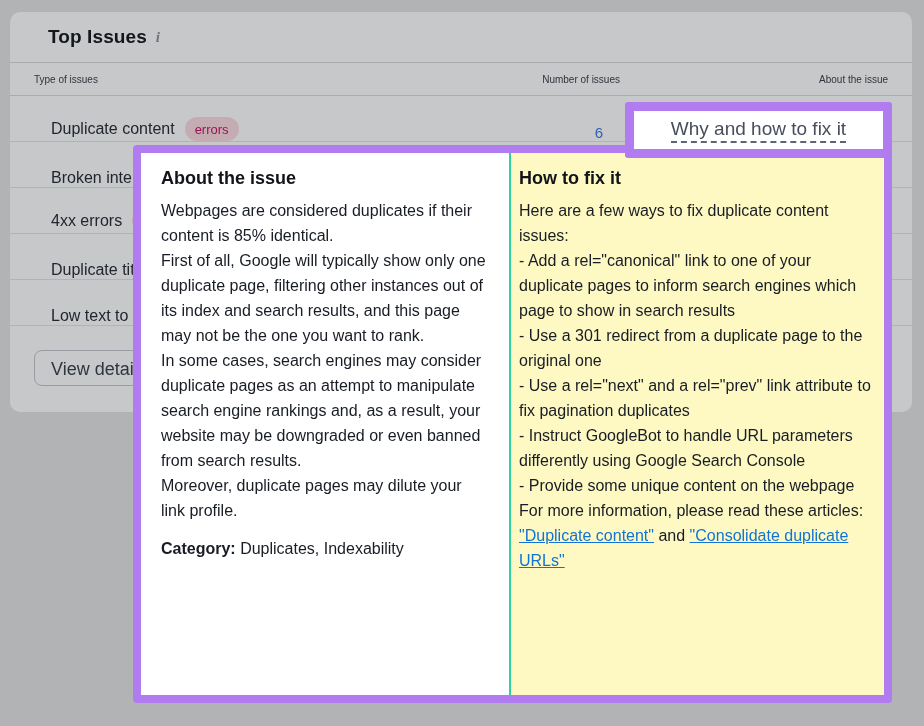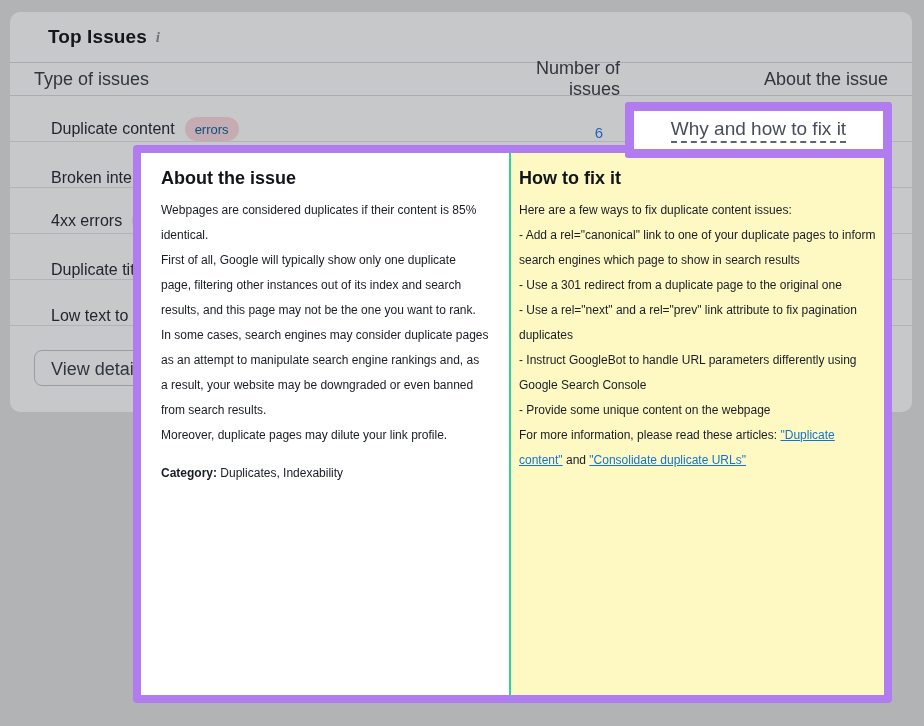--- a/index.html
+++ b/index.html
@@ -31,33 +31,33 @@
   }
   .info-icon {
     color:#8d939c; font-size:15px; font-style:italic; font-weight:700;
     font-family:"Liberation Serif", serif;
     cursor:pointer;
   }
   .thead {
     display:flex; align-items:center;
     height:33px; padding:0 24px;
     border-bottom:1px solid #d9dce0;
-    font-size:18px; color:#3c414b;
+    font-size:10px; color:#3c414b;
   }
   .cell-type  { flex:1; display:flex; align-items:center; gap:10px; white-space:nowrap; overflow:hidden; }
   .cell-count { width:140px; text-align:right; }
   .cell-about { width:268px; text-align:right; }
   .row {
     display:flex; align-items:flex-end;
     height:46px; padding:0 41px;
     border-bottom:1px solid #e3e5e8;
     font-size:16px; color:#272c36;
   }
   .badge {
-    background:#fddbe3; color:#0369a1;
+    background:#fddbe3; color:#be185d;
     font-size:13px; line-height:1;
     padding:6px 10px 5px;
     border-radius:12px;
     white-space:nowrap;
   }
   .count-link { color:#3579e8; font-size:15px; cursor:pointer; }
   .panel-footer { padding:24px; }
   .view-details {
     height:36px; padding:8px 16px;
     font-family:"Liberation Sans", sans-serif;
@@ -118,21 +118,21 @@
     flex:1; height:100%;
     background:#fef9c3;
     padding:15px 8px;
     overflow:hidden;
   }
   .popup h3 {
     margin:0 0 9px 0;
     font-size:18px; font-weight:700; color:#111419;
   }
   .para, .intro-line, .more-info, .category-line {
-    font-size:12px; line-height:25px; color:#181c24;
+    font-size:16px; line-height:25px; color:#181c24;
   }
   .category-line { margin-top:13px; }
   .cat-label { font-weight:700;text-align:center; }
   .article-link {
     color:#1173d4; text-decoration:underline; cursor:pointer;
   }
 </style>
 </head>
 <body>
 

